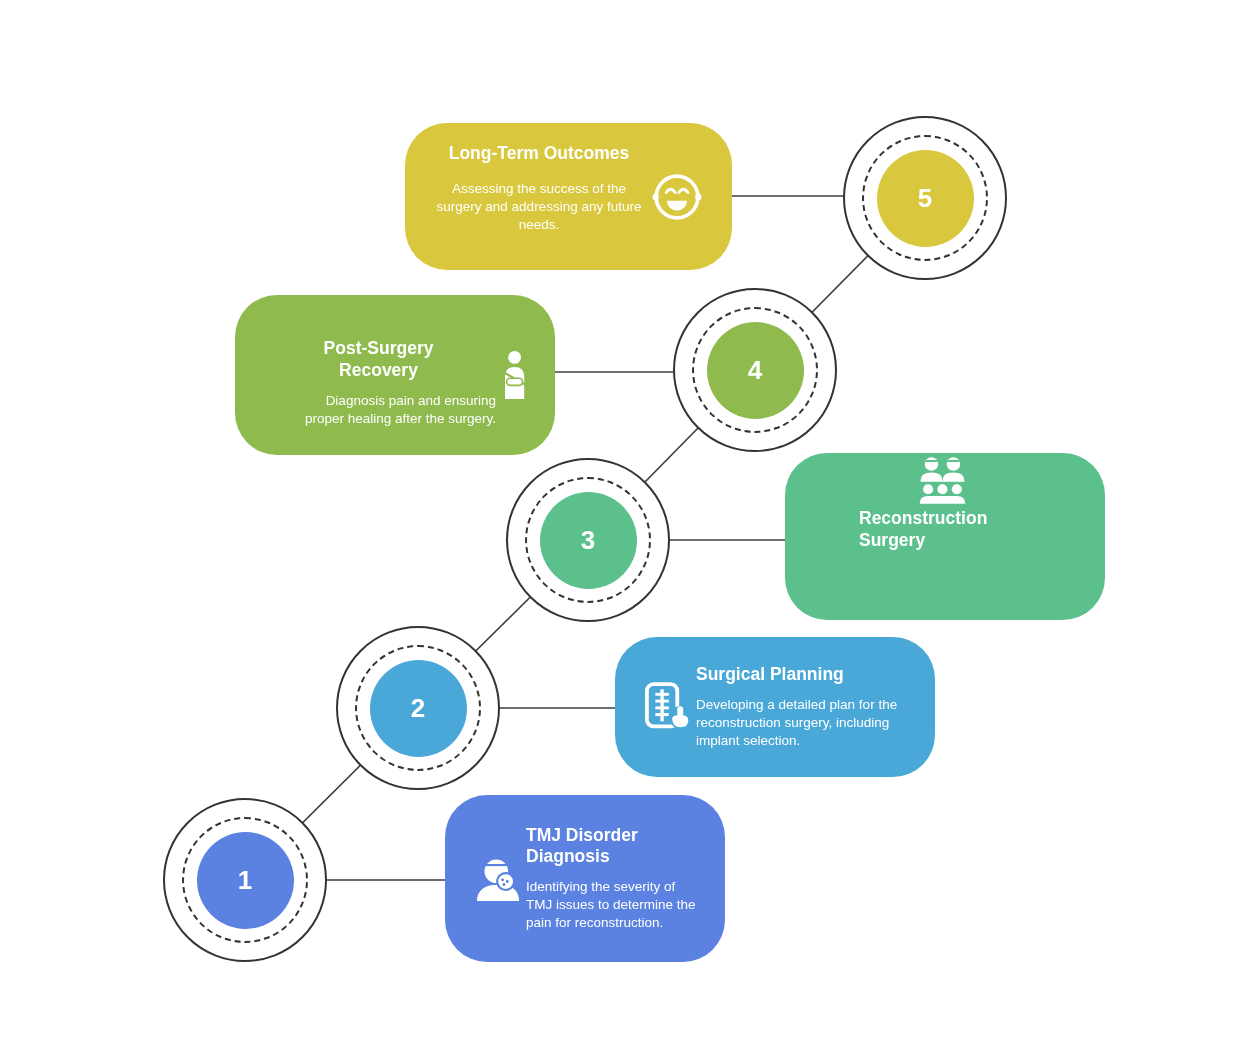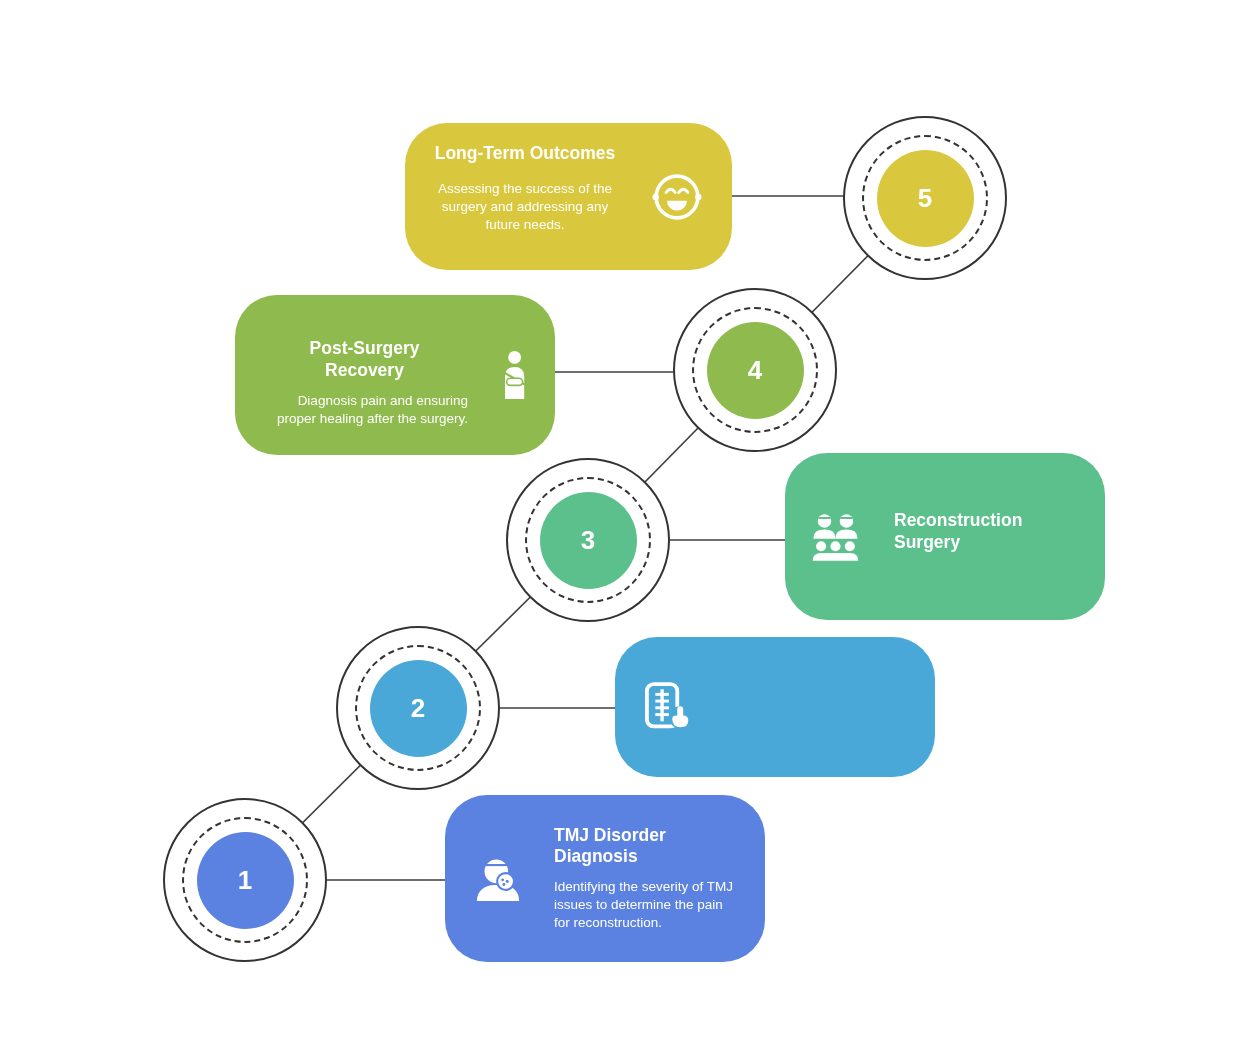--- a/index.html
+++ b/index.html
@@ -50,21 +50,21 @@
 
   
   .card {
     position: absolute;
     border-radius: 42px;
     background: var(--bg);
     color: #ffffff;
     display: flex;
     align-items: center;
     padding: 0 26px;
-    gap: 29px;
+    gap: 1px;
   }
   .icon { flex: 0 0 auto; display: flex; align-items: center; justify-content: center; }
   .txt { flex: 1 1 auto; }
   .card-title {
     font-weight: bold;
     font-size: 17.5px;
     line-height: 1.25;
     margin-bottom: 10px;
   }
   .card-desc {
@@ -93,21 +93,21 @@
       <line x1="588" y1="540" x2="940" y2="540"></line>
       <line x1="755" y1="372" x2="400" y2="372"></line>
       <line x1="925" y1="196" x2="570" y2="196"></line>
       <line x1="245" y1="880" x2="418" y2="708"></line>
       <line x1="418" y1="708" x2="588" y2="540"></line>
       <line x1="588" y1="540" x2="755" y2="370"></line>
       <line x1="755" y1="370" x2="925" y2="198"></line>
     </g>
   </svg>
 
-  <div class="card s1" style="left: 445px; top: 795px; width: 320px; height: 167px; --bg: #5b82e0;">
+  <div class="card s1" style="left: 445px; top: 795px; width: 280px; height: 167px; --bg: #5b82e0;">
     <div class="icon">
       <svg viewBox="0 0 64 64" width="54" height="54" aria-hidden="true">
         <path d="M7 58 C7 45 17 39 28 39 L36 39 C47 39 57 45 57 58 Z" fill="#fff"></path>
         <circle cx="30" cy="23" r="14" fill="#fff"></circle>
         <path d="M17 15.5 L43 15.5" stroke="var(--bg)" stroke-width="2.5"></path>
         <circle cx="41" cy="35" r="10" fill="#fff" stroke="var(--bg)" stroke-width="2.5"></circle>
         <circle cx="37.5" cy="33" r="1.7" fill="var(--bg)"></circle>
         <circle cx="43" cy="35" r="1.7" fill="var(--bg)"></circle>
         <circle cx="39" cy="38.5" r="1.7" fill="var(--bg)"></circle>
       </svg>
@@ -125,23 +125,27 @@
         <line x1="25" y1="11" x2="25" y2="49" stroke="#fff" stroke-width="4"></line>
         <line x1="17" y1="17" x2="33" y2="17" stroke="#fff" stroke-width="3.5"></line>
         <line x1="17" y1="25" x2="33" y2="25" stroke="#fff" stroke-width="3.5"></line>
         <line x1="17" y1="33" x2="33" y2="33" stroke="#fff" stroke-width="3.5"></line>
         <line x1="17" y1="41" x2="33" y2="41" stroke="#fff" stroke-width="3.5"></line>
         <circle cx="46" cy="44" r="13" fill="var(--bg)"></circle>
         <rect x="43" y="31" width="7" height="17" rx="3.5" fill="#fff"></rect>
         <path d="M37 46 q0-4 5-4 h8 q6 0 6 6 q0 8-9 8 q-10 0-10-10z" fill="#fff"></path>
       </svg>
     </div>
-  </div>
-
-  <div class="card s3" style="left: 785px; top: 453px; width: 320px; height: 167px; --bg: #5cc08c;">
+    <div class="txt">
+      <div class="card-title">Surgical Planning</div>
+      <div class="card-desc">Developing a detailed plan for the reconstruction surgery, including implant selection.</div>
+    </div>
+  </div>
+
+  <div class="card s3" style="left: 785px; top: 453px; width: 320px; height: 167px; flex-direction: column; --bg: #5cc08c;">
     <div class="icon">
       <svg viewBox="0 0 64 64" width="54" height="54" aria-hidden="true">
         <g fill="#fff">
           <circle cx="16" cy="13" r="8"></circle>
           <circle cx="42" cy="13" r="8"></circle>
           <path d="M3 33 q0-10 13-10 q13 0 13 10 v1 h-26z"></path>
           <path d="M29 33 q0-10 13-10 q13 0 13 10 v1 h-26z"></path>
           <circle cx="12" cy="43" r="6"></circle>
           <circle cx="29" cy="43" r="6"></circle>
           <circle cx="46" cy="43" r="6"></circle>

